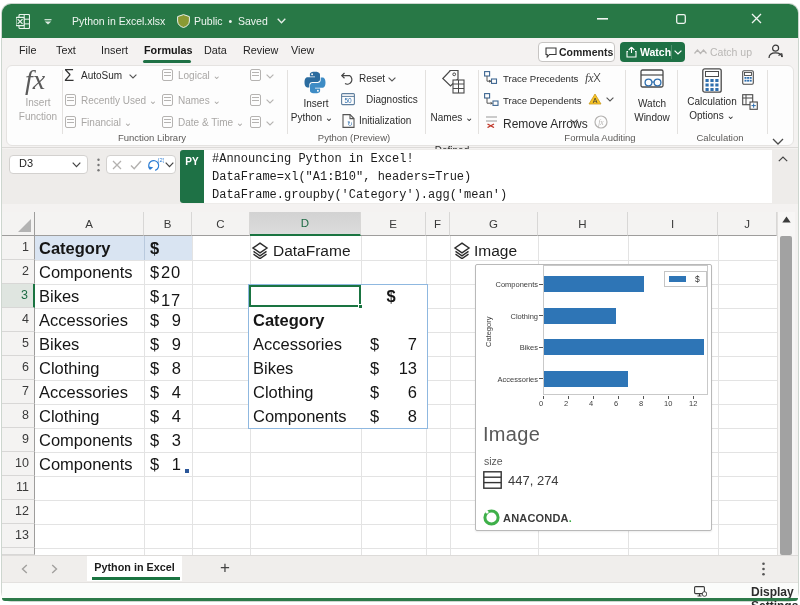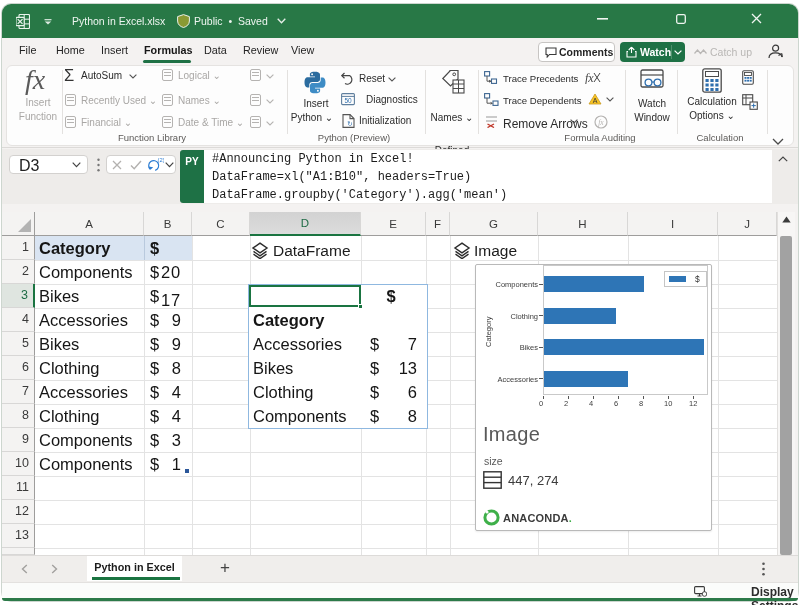--- a/index.html
+++ b/index.html
@@ -57,21 +57,21 @@
     </svg>
   <svg class="abs" style="left:676px;top:14px;" width="10" height="10" viewBox="0 0 10 10">
       <rect x="0.7" y="0.7" width="8.6" height="8.6" rx="1.5" fill="none" stroke="#f0f5f1" stroke-width="1.3"></rect>
     </svg>
   <svg class="abs" style="left:751px;top:13px;" width="11" height="11" viewBox="0 0 11 11">
       <path d="M1 1 L10 10 M10 1 L1 10" stroke="#f0f5f1" stroke-width="1.3"></path>
     </svg>
 
   <div class="abs" id="tabrow" style="left:2px;top:38px;width:796px;height:26px;background:#f4f2f1;"></div>
   <div class="tab" style="left:19px;">File</div>
-  <div class="tab" style="left:56px;">Home</div>
+  <div class="tab" style="left:56px;">Text</div>
   <div class="tab" style="left:101px;">Insert</div>
   <div class="tab" style="left:144px;font-weight:bold;color:#161616;">Formulas</div>
   <div class="abs" style="left:143px;top:60px;width:48px;height:2.5px;background:#1f7145;border-radius:2px;"></div>
   <div class="tab" style="left:204px;">Data</div>
   <div class="tab" style="left:243px;">Review</div>
   <div class="tab" style="left:291px;">View</div>
 
   <div class="abs" style="left:538px;top:42px;width:77px;height:20px;background:#fff;border:1px solid #c7c5c3;border-radius:4px;"></div>
   <svg class="abs" style="left:545px;top:47px;" width="12" height="11" viewBox="0 0 12 11">
     <path d="M1 1 h10 v6.5 h-6.5 L2.2 10 V7.5 H1 Z" fill="none" stroke="#3a3a3a" stroke-width="1.1"></path>
@@ -292,21 +292,21 @@
       <line x1="0.7" y1="4" x2="10.7" y2="4" stroke="#4a4a4a" stroke-width="1"></line>
       <line x1="4" y1="0.7" x2="4" y2="10.7" stroke="#4a4a4a" stroke-width="1"></line>
       <rect x="8" y="8" width="7.3" height="7.3" fill="#fdfdfd" stroke="#4a4a4a" stroke-width="1.1"></rect>
       <path d="M9.5 11.6 h4.3 M11.65 9.5 v4.3" stroke="#2f6fae" stroke-width="1"></path>
     </svg>
   </div>
 
   <div class="abs" id="fbar" style="left:2px;top:149px;width:796px;height:55px;background:#eeecea;"></div>
   <div id="fbaritems">
     <div class="whitebox" style="left:9px;top:155px;width:79px;height:19px;"></div>
-    <div class="abs" style="left:19px;top:157px;font-size:16px;color:#222;">D3</div>
+    <div class="abs" style="left:19px;top:157px;font-size:11px;color:#222;">D3</div>
     <svg class="abs" style="left:72px;top:162px;" width="9" height="6" viewBox="0 0 9 6">
         <path d="M0.7 0.7 L4.5 4.6 L8.3 0.7" fill="none" stroke="#444" stroke-width="1.2"></path>
       </svg>
     <svg class="abs" style="left:97px;top:158px;" width="3" height="14" viewBox="0 0 3 14">
         <circle cx="1.5" cy="1.8" r="1.2" fill="#777"></circle>
         <circle cx="1.5" cy="7" r="1.2" fill="#777"></circle>
         <circle cx="1.5" cy="12.2" r="1.2" fill="#777"></circle>
       </svg>
     <div class="whitebox" style="left:106px;top:155px;width:70px;height:19px;"></div>
     <svg class="abs" style="left:112px;top:160px;" width="10" height="10" viewBox="0 0 10 10">

